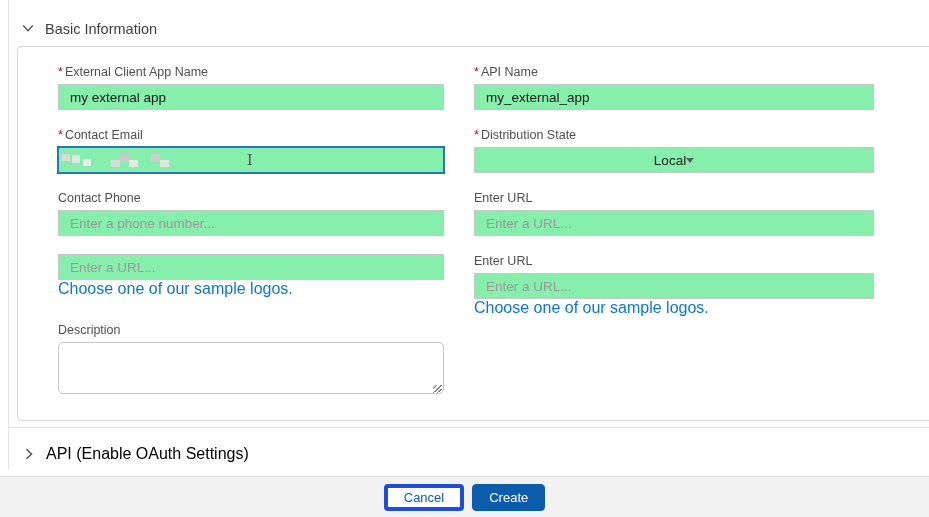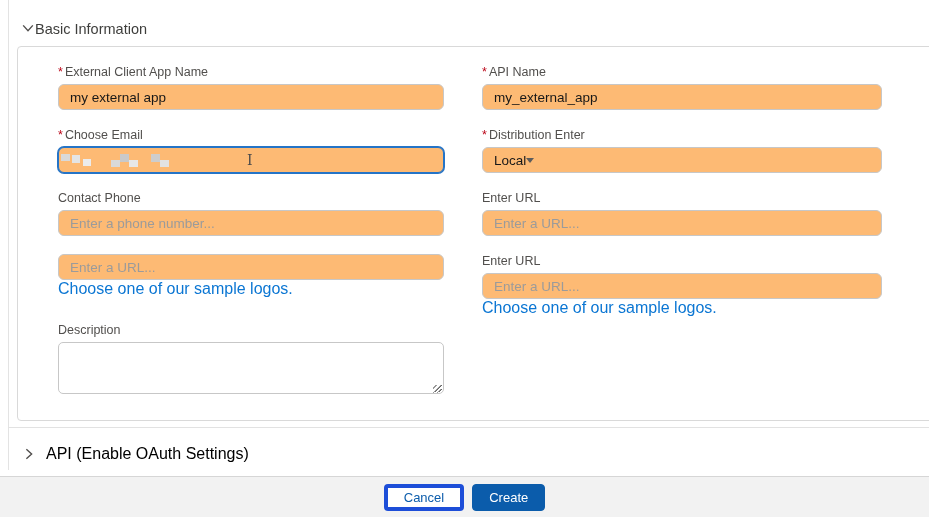--- a/index.html
+++ b/index.html
@@ -1,41 +1,41 @@
 <!DOCTYPE html>
 <html><head>
 <meta charset="utf-8">
 <style>
   html,body{margin:0;padding:0;}
   body{font-family:"Liberation Sans","DejaVu Sans",sans-serif;background:#fff;}
   .viewport{position:relative;width:929px;height:517px;background:#fff;overflow:hidden;}
   .vline{position:absolute;left:8px;top:0;width:1px;height:470px;background:#e3e3e3;}
   .content{position:absolute;left:9px;top:0;right:0;}
-  .section-header{display:flex;align-items:flex-start;margin:21px 0 9px 12px;cursor:pointer;}
+  .section-header{display:flex;align-items:flex-start;gap:10px;margin:21px 0 9px 12px;cursor:pointer;}
   .section-header .title{font-size:14.5px;color:#3e3e3c;}
   .chev{display:inline-flex;width:14px;height:14px;}
   .card{margin-left:8px;margin-right:-14px;border:1px solid #d9d9d9;border-radius:4px;
         padding:18px 60px 22px 40px;background:#fff;}
-  .row{display:flex;gap:38px;}
+  .row{display:flex;gap:30px;}
   .col-l{width:386px;}
   .col-r{width:400px;}
   .field{margin-bottom:18px;}
   .lbl{font-size:12.5px;color:#514f4d;margin-bottom:4px;line-height:15px;}
   .req{color:#ba0517;margin-right:2px;}
-  .inp{box-sizing:border-box;width:100%;height:26px;border:1px solid #c7c7c7;border-radius:6px;
-       padding:0 11px;font-size:13.5px;color:#181818;background:#fdba74;outline:none;
+  .inp{box-sizing:border-box;width:100%;height:26px;border:1px solid #c7c7c7;border-radius:0;
+       padding:0 11px;font-size:13.5px;color:#181818;background:#86efac;outline:none;
        font-family:"Liberation Sans","DejaVu Sans",sans-serif;}
   .inp::placeholder{color:#9b9b9b;opacity:1;}
   .divbox{display:flex;align-items:center;position:relative;}
   .focused{border:1px solid #2574c7;box-shadow:0 0 0 1px #2574c7;}
   .redacted{position:absolute;top:0;left:0;height:100%;width:100%;}
   .px{position:absolute;background:#d9d9d9;}
   .ibeam{position:absolute;left:188px;top:4px;color:#4a4a4a;font-family:"DejaVu Serif",serif;
          font-size:14px;line-height:16px;}
-  .select{justify-content:flex-start;cursor:pointer;}
+  .select{justify-content:center;cursor:pointer;}
   .selval{font-size:13.5px;color:#181818;}
   .tri{width:0;height:0;border-left:4.5px solid transparent;border-right:4.5px solid transparent;
        border-top:5px solid #5c5c5c;}
   .link{display:inline-block;font-size:16px;color:#0b76d3;text-decoration:none;margin-top:0;cursor:pointer;}
   .ta{box-sizing:border-box;width:100%;height:52px;border:1px solid #c7c7c7;border-radius:5px;
       padding:5px 11px;font-size:13.5px;color:#181818;resize:both;
       font-family:"Liberation Sans","DejaVu Sans",sans-serif;outline:none;}
   .ta-wrap{position:relative;}
   .grip{position:absolute;right:3px;bottom:5px;width:8px;height:8px;pointer-events:none;
         background:repeating-linear-gradient(135deg,transparent 0 2px,#9a9a9a 2px 3px);}
@@ -79,39 +79,39 @@
           <div class="lbl">
             <span class="req">*</span><span>API Name</span>
           </div>
           <input class="inp" type="text" value="my_external_app" style="">
         </div>
       </div>
 
       <div class="row">
         <div class="col-l field">
           <div class="lbl">
-            <span class="req">*</span><span>Choose Email</span>
+            <span class="req">*</span><span>Contact Email</span>
           </div>
           <div class="inp divbox focused">
             <span class="redacted">
               <span class="px" style="left:2px;top:6px;width:9px;height:7px;"></span>
               <span class="px" style="left:13px;top:7px;width:8px;height:8px;background:#e4e4e4;"></span>
               <span class="px" style="left:24px;top:11px;width:8px;height:7px;background:#ececec;"></span>
               <span class="px" style="left:52px;top:12px;width:9px;height:7px;"></span>
               <span class="px" style="left:61px;top:6px;width:9px;height:8px;background:#c9c9c9;"></span>
               <span class="px" style="left:70px;top:12px;width:9px;height:7px;background:#e7e7e7;"></span>
               <span class="px" style="left:92px;top:6px;width:9px;height:8px;background:#cdcdcd;"></span>
               <span class="px" style="left:101px;top:12px;width:9px;height:7px;background:#e2e2e2;"></span>
             </span>
             <span class="ibeam">I</span>
           </div>
         </div>
         <div class="col-r field">
           <div class="lbl">
-            <span class="req">*</span><span>Distribution Enter</span>
+            <span class="req">*</span><span>Distribution State</span>
           </div>
           <div class="inp divbox select">
             <span class="selval">Local</span>
             <span class="tri"></span>
           </div>
         </div>
       </div>
 
       <div class="row">
         <div class="col-l field">

